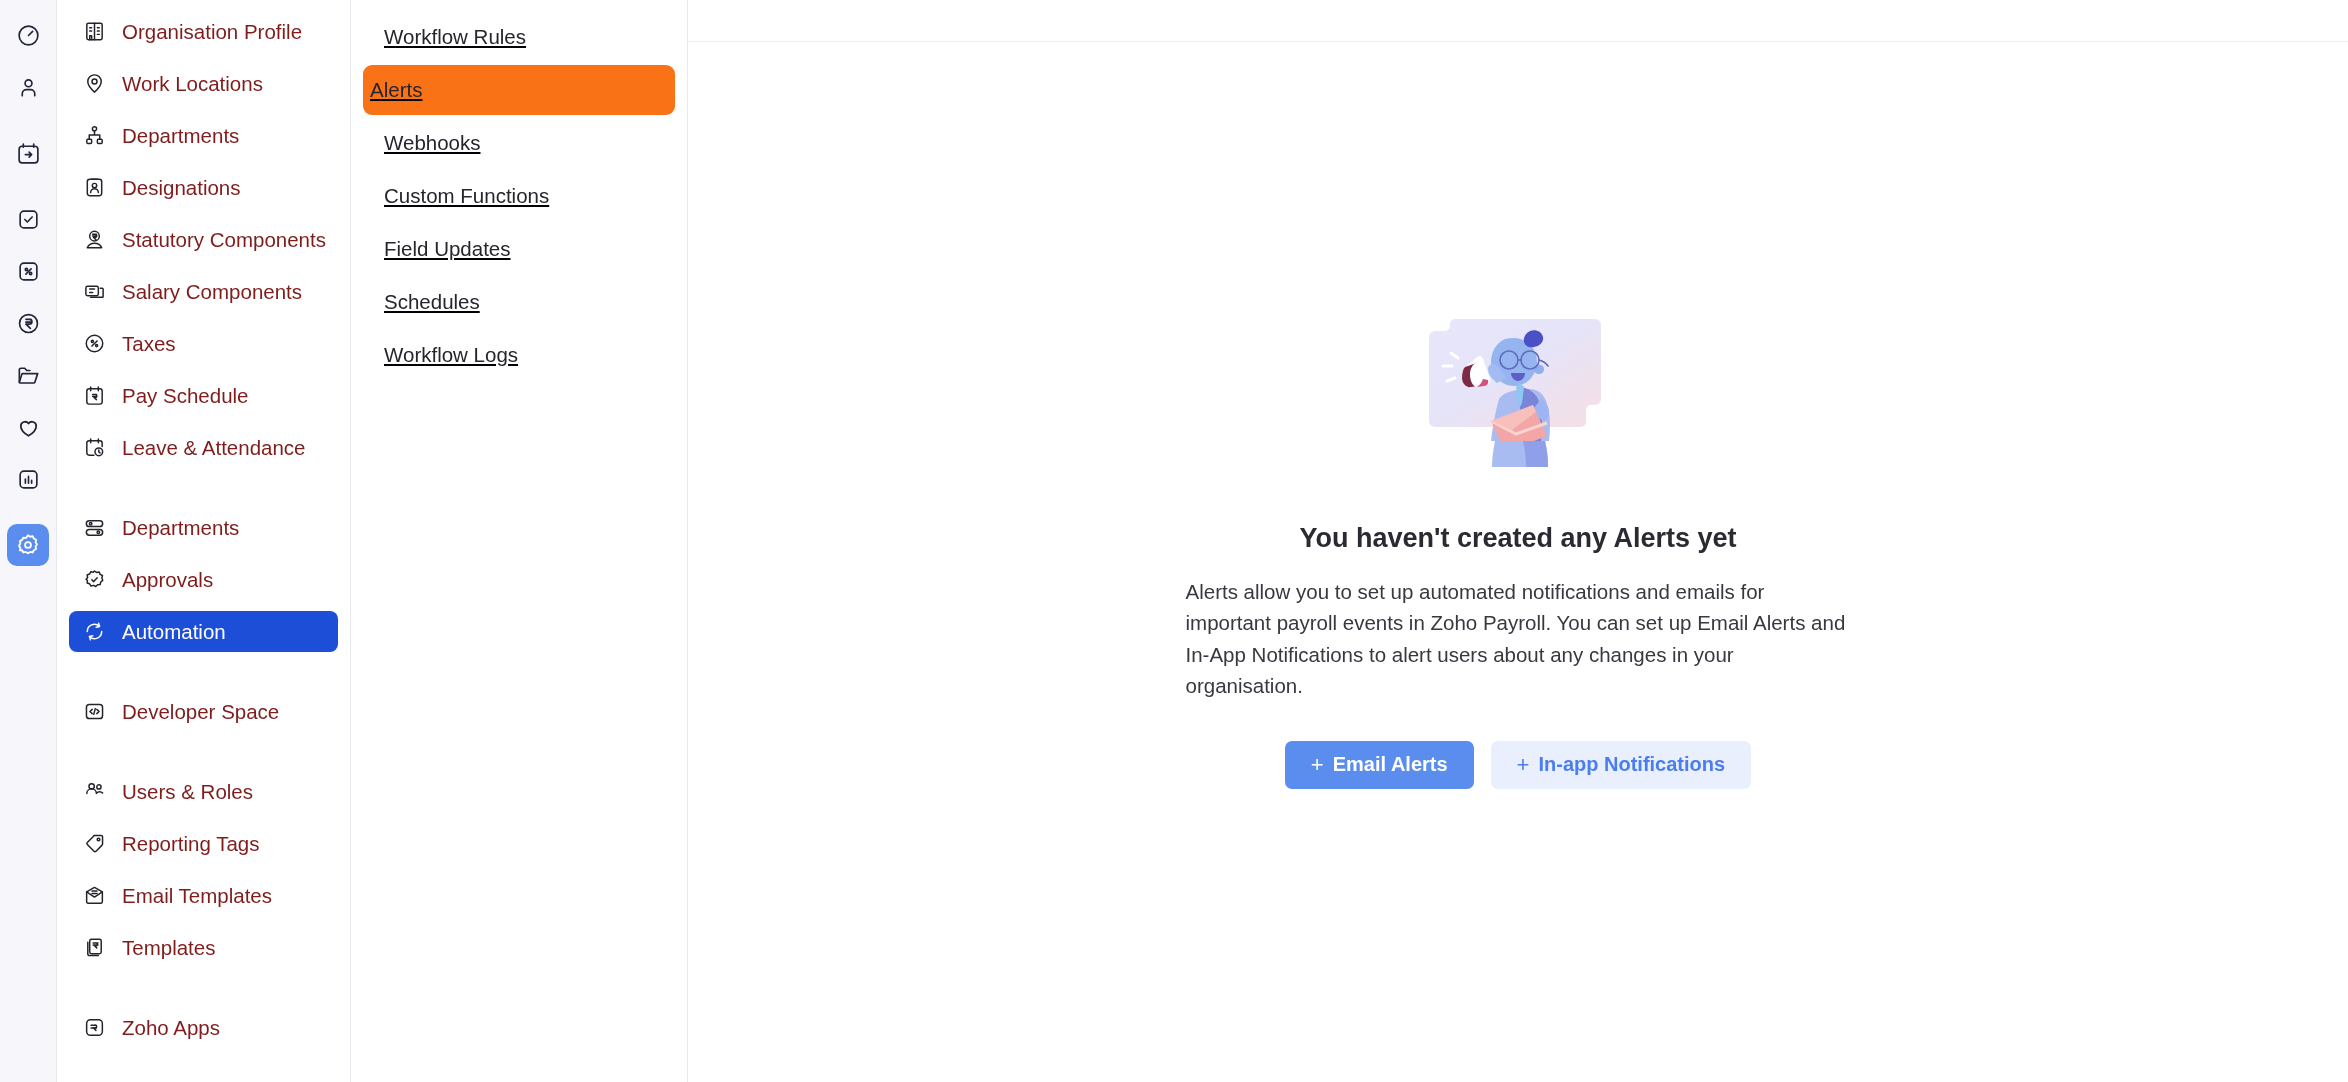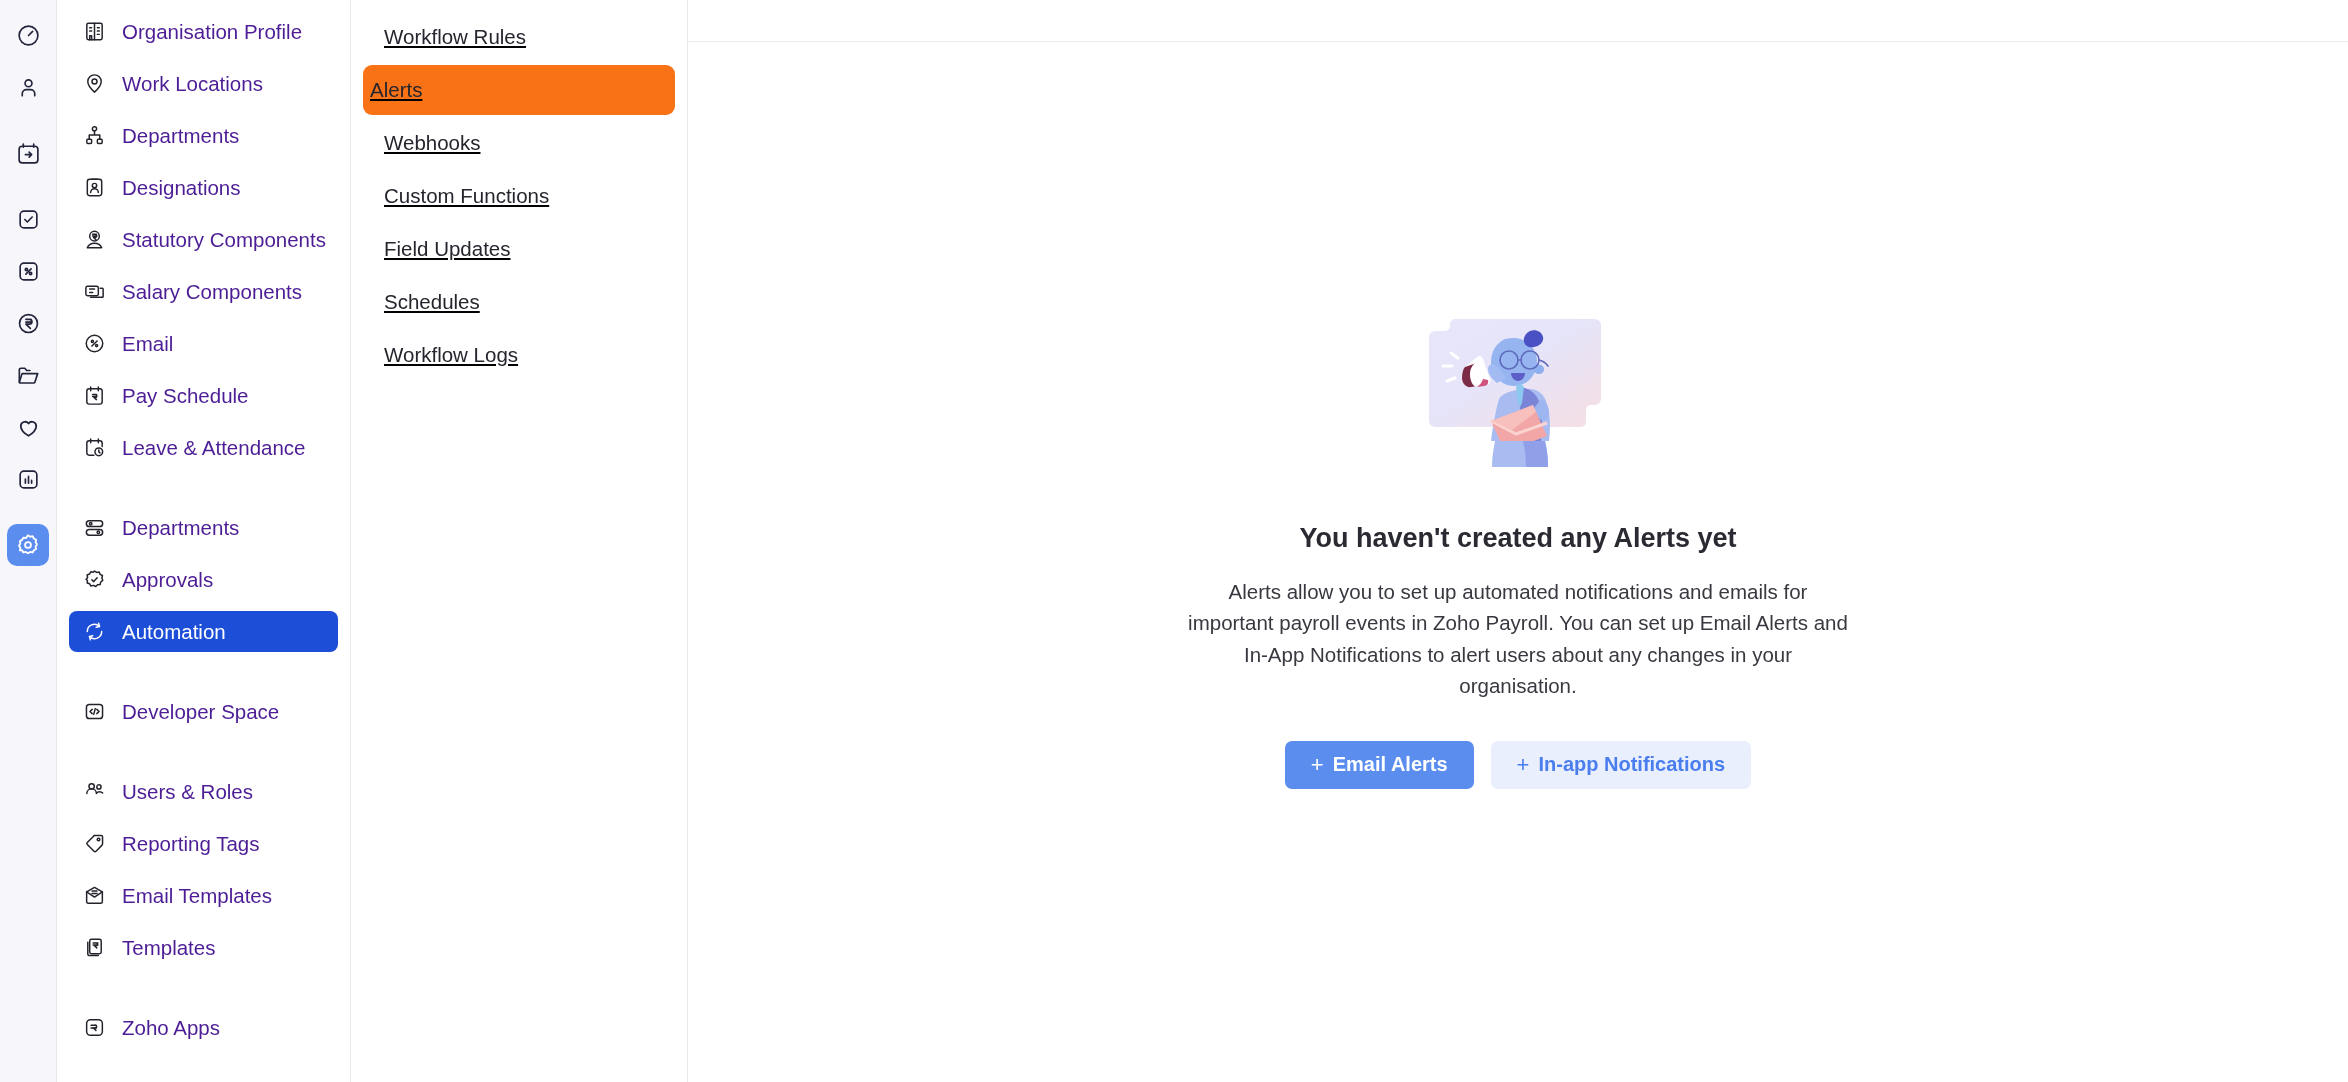--- a/index.html
+++ b/index.html
@@ -64,21 +64,21 @@
     position: relative;
   }
   .nav-item {
     display: flex;
     align-items: center;
     height: 41px;
     margin: 0 12px 11px 12px;
     padding: 0 12px;
     border-radius: 8px;
     cursor: pointer;
-    color: #4c1d95;
+    color: #7f1d1d;
     font-size: 20.5px;
     white-space: nowrap;
   }
   .nav-item .ni-icon {
     width: 26px;
     height: 26px;
     margin-right: 15px;
     flex: 0 0 26px;
     display: flex;
     align-items: center;
@@ -152,21 +152,21 @@
     font-size: 27px;
     font-weight: bold;
     color: #2a2a33;
     margin-bottom: 22px;
     text-align: center;
   }
   .empty-desc {
     font-size: 20.5px;
     line-height: 1.52;
     color: #383840;
-    text-align: center;
+    text-align: left;
     max-width: 665px;
     margin-bottom: 40px;
   }
 
   .btn-row { display: flex; align-items: center; gap: 17px; }
   .btn {
     height: 48px;
     border-radius: 7px;
     display: inline-flex;
     align-items: center;
@@ -317,21 +317,21 @@
         </div>
         <div class="nav-item">
           <span class="ni-icon">
             <svg width="23" height="23" viewBox="0 0 24 24" fill="none" stroke="currentColor" stroke-width="1.55" stroke-linecap="round" stroke-linejoin="round">
               <circle cx="12" cy="12" r="8.6"></circle>
               <path d="M14.7 9.3l-5.4 5.4"></path>
               <circle cx="9.8" cy="9.8" r="1.1"></circle>
               <circle cx="14.2" cy="14.2" r="1.1"></circle>
             </svg>
           </span>
-          <span>Email</span>
+          <span>Taxes</span>
         </div>
         <div class="nav-item">
           <span class="ni-icon">
             <svg width="23" height="23" viewBox="0 0 24 24" fill="none" stroke="currentColor" stroke-width="1.55" stroke-linecap="round" stroke-linejoin="round">
               <rect x="4" y="5" width="16" height="16" rx="2.4"></rect>
               <path d="M8 3v4M16 3v4"></path>
               <path d="M10 11h4M10 13h4M13 11c1 0 1.5.7 1.5 1.5 0 .9-.7 1.5-1.7 1.5h-1.3l2.5 2.3"></path>
             </svg>
           </span>
           <span>Pay Schedule</span>

